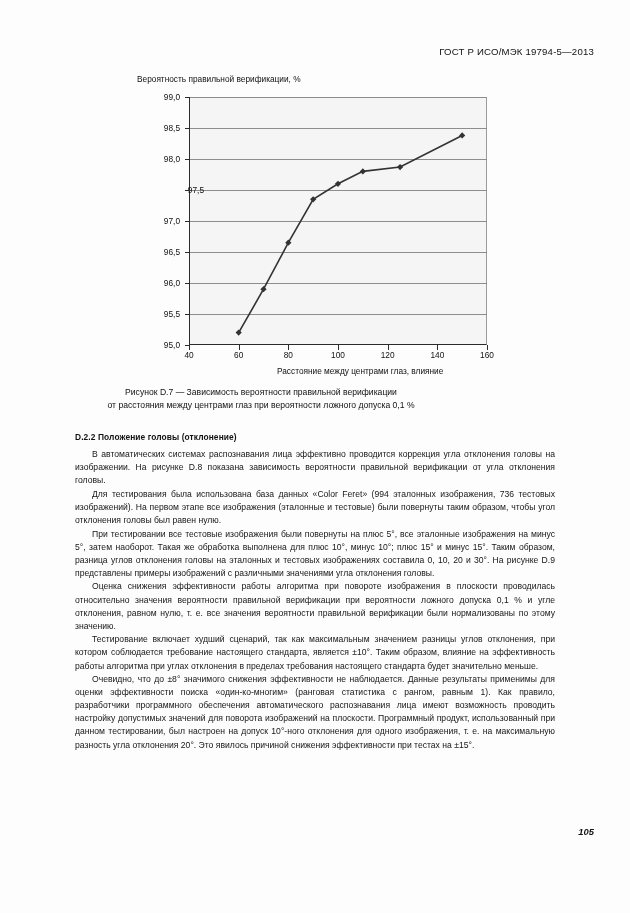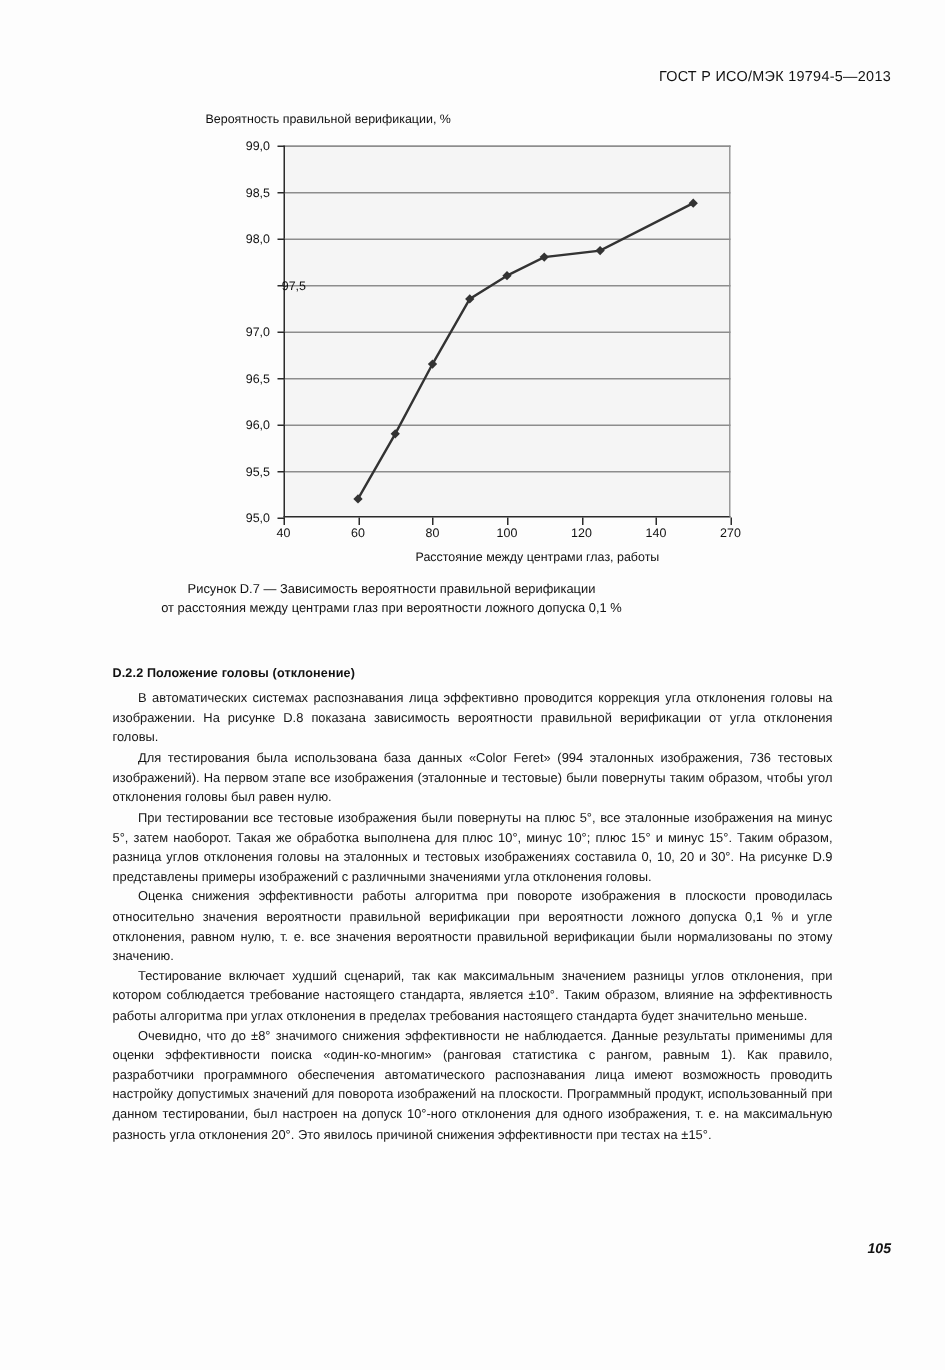--- a/index.html
+++ b/index.html
@@ -117,21 +117,21 @@
     text-align: center;
     font-size: 8.6px;
     line-height: 13px;
     color: #111;
   }
 
   
   .body {
     position: absolute;
     left: 75px;
-    top: 443px;
+    top: 432px;
     width: 480px;
   }
   .sec-heading {
     font-size: 8.4px;
     font-weight: bold;
     color: #111;
     margin: 0 0 6px 0;
     letter-spacing: 0.1px;
   }
   p.para {
@@ -203,34 +203,34 @@
           <div class="xtick-label" style="left: 238.667px;">60</div>
           <div class="xtick-mark" style="left: 288.333px; top: 251px;"></div>
           <div class="xtick-label" style="left: 288.333px;">80</div>
           <div class="xtick-mark" style="left: 338px; top: 251px;"></div>
           <div class="xtick-label" style="left: 338px;">100</div>
           <div class="xtick-mark" style="left: 387.667px; top: 251px;"></div>
           <div class="xtick-label" style="left: 387.667px;">120</div>
           <div class="xtick-mark" style="left: 437.333px; top: 251px;"></div>
           <div class="xtick-label" style="left: 437.333px;">140</div>
           <div class="xtick-mark" style="left: 487px; top: 251px;"></div>
-          <div class="xtick-label" style="left: 487px;">270</div>
+          <div class="xtick-label" style="left: 487px;">160</div>
         </div>
       <svg class="series-svg" id="series-svg" viewBox="0 0 298 248" preserveAspectRatio="none">
           <polyline points="49.67,235.60 74.50,192.20 99.33,145.70 124.17,102.30 149.00,86.80 173.83,74.40 211.08,70.06 273.17,38.44" fill="none" stroke="#333333" stroke-width="1.6"></polyline>
           <path d="M 49.666666666666664 232.49999999999983 L 52.766666666666666 235.59999999999982 L 49.666666666666664 238.69999999999982 L 46.56666666666666 235.59999999999982 Z" fill="#333333"></path>
           <path d="M 74.5 189.09999999999965 L 77.6 192.19999999999965 L 74.5 195.29999999999964 L 71.4 192.19999999999965 Z" fill="#333333"></path>
           <path d="M 99.33333333333333 142.59999999999965 L 102.43333333333332 145.69999999999965 L 99.33333333333333 148.79999999999964 L 96.23333333333333 145.69999999999965 Z" fill="#333333"></path>
           <path d="M 124.16666666666667 99.20000000000036 L 127.26666666666667 102.30000000000035 L 124.16666666666667 105.40000000000035 L 121.06666666666668 102.30000000000035 Z" fill="#333333"></path>
           <path d="M 149 83.70000000000036 L 152.1 86.80000000000035 L 149 89.90000000000035 L 145.9 86.80000000000035 Z" fill="#333333"></path>
           <path d="M 173.83333333333334 71.30000000000018 L 176.93333333333334 74.40000000000018 L 173.83333333333334 77.50000000000017 L 170.73333333333335 74.40000000000018 Z" fill="#333333"></path>
           <path d="M 211.08333333333334 66.95999999999972 L 214.18333333333334 70.05999999999972 L 211.08333333333334 73.15999999999971 L 207.98333333333335 70.05999999999972 Z" fill="#333333"></path>
           <path d="M 273.16666666666663 35.34000000000028 L 276.26666666666665 38.44000000000028 L 273.16666666666663 41.54000000000028 L 270.0666666666666 38.44000000000028 Z" fill="#333333"></path>
         </svg>
-      <div class="x-axis-title">Расстояние между центрами глаз, работы</div>
+      <div class="x-axis-title">Расстояние между центрами глаз, влияние</div>
     </div>
 
     <div class="fig-caption">
       <div>Рисунок D.7 — Зависимость вероятности правильной верификации</div>
       <div>от расстояния между центрами глаз при вероятности ложного допуска 0,1 %</div>
     </div>
   </div>
 
   <div class="body">
     <div class="sec-heading">D.2.2 Положение головы (отклонение)</div>

